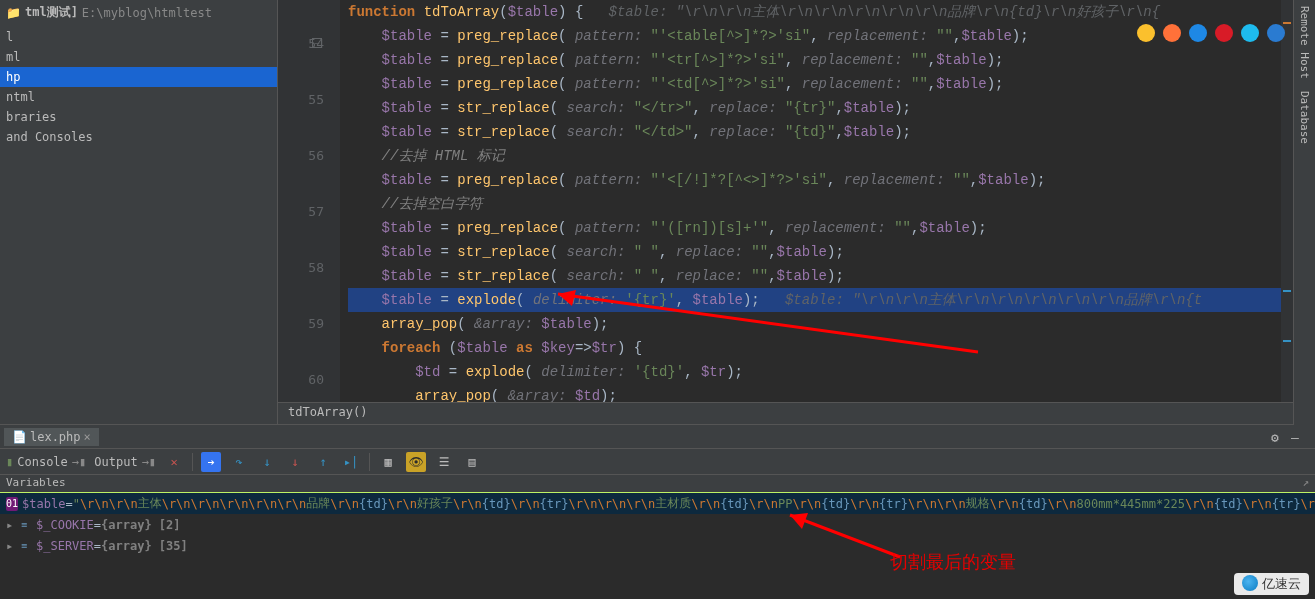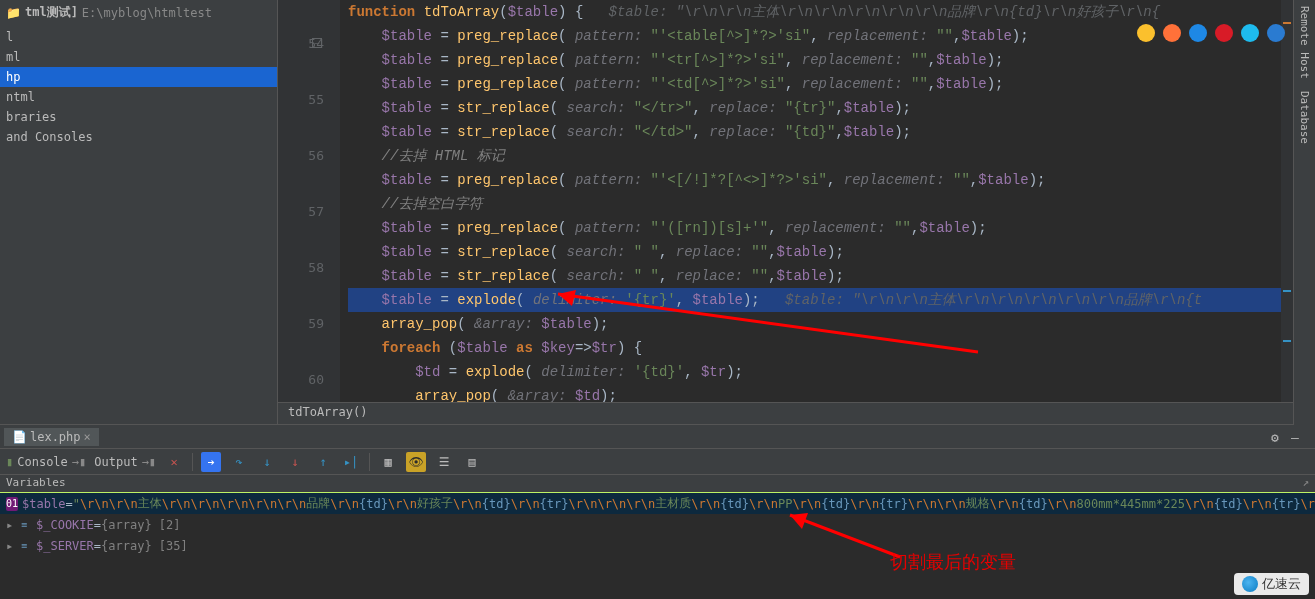--- a/index.html
+++ b/index.html
@@ -139,35 +139,35 @@
 .var-row.sel { background: #0d293e; }
 .var-row .twisty { width: 10px; color: #888; }
 .var-row .icon { width: 16px; height: 14px; margin-right: 4px; display: inline-flex; align-items: center; justify-content: center; font-size: 10px; border-radius: 2px; }
 .var-row .icon.str-ic { background: #701a75; color: #fff; }
 .var-row .icon.arr-ic { color: #6897bb; }
 .var-row .vname { color: #9876aa; }
 .var-row .eq { color: #a9b7c6; }
 .var-row .vstr { color: #6a8759; }
 .var-row .vesc { color: #cc7832; }
 .var-row .vtag { color: #6897bb; }
-.var-row .vmeta { color: #808080; }
+.var-row .vmeta { color: #808080; font-weight: bold; }
 
 
 .arrow { position: absolute; pointer-events: none; z-index: 20; }
 .arrow-line { stroke: #ff0000; stroke-width: 3; fill: none; }
 .arrow-head { fill: #ff0000; }
 .note {
   position: absolute; color: #e60000; font-size: 18px; font-family: "Microsoft YaHei", sans-serif;
   z-index: 21;
 }
 
 
 .watermark {
   position: absolute; right: 6px; bottom: 4px; z-index: 30;
-  display: flex; align-items: center; gap: 4px;
+  display: flex; gap: 4px;
   background: rgba(255,255,255,0.9); padding: 2px 8px; border-radius: 4px;
   font-size: 13px; color: #333;
 }
 .watermark .logo {
   width: 16px; height: 16px; border-radius: 50%;
   background: radial-gradient(circle at 40% 40%, #4bb4f0, #0a7bc2);
 }
 </style>
 </head>
 <body>

